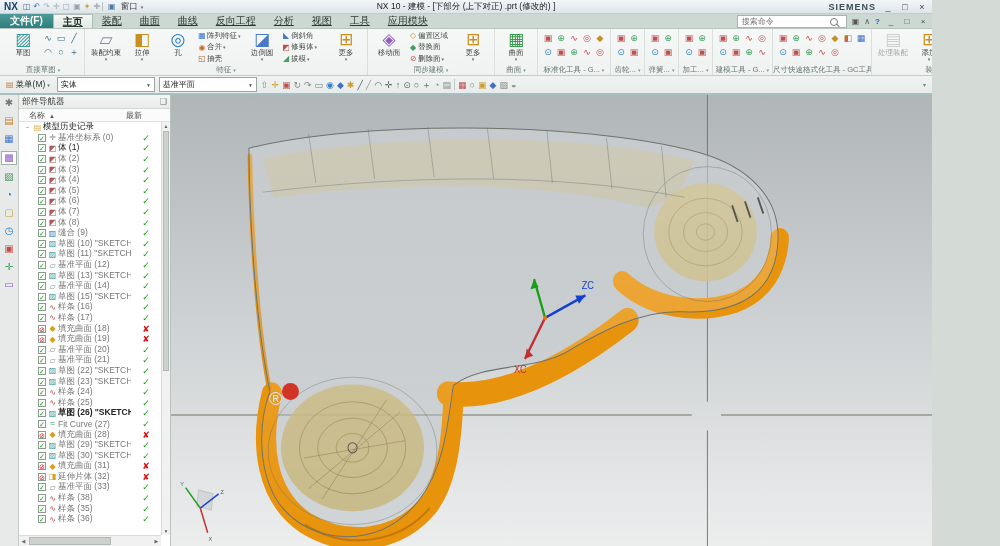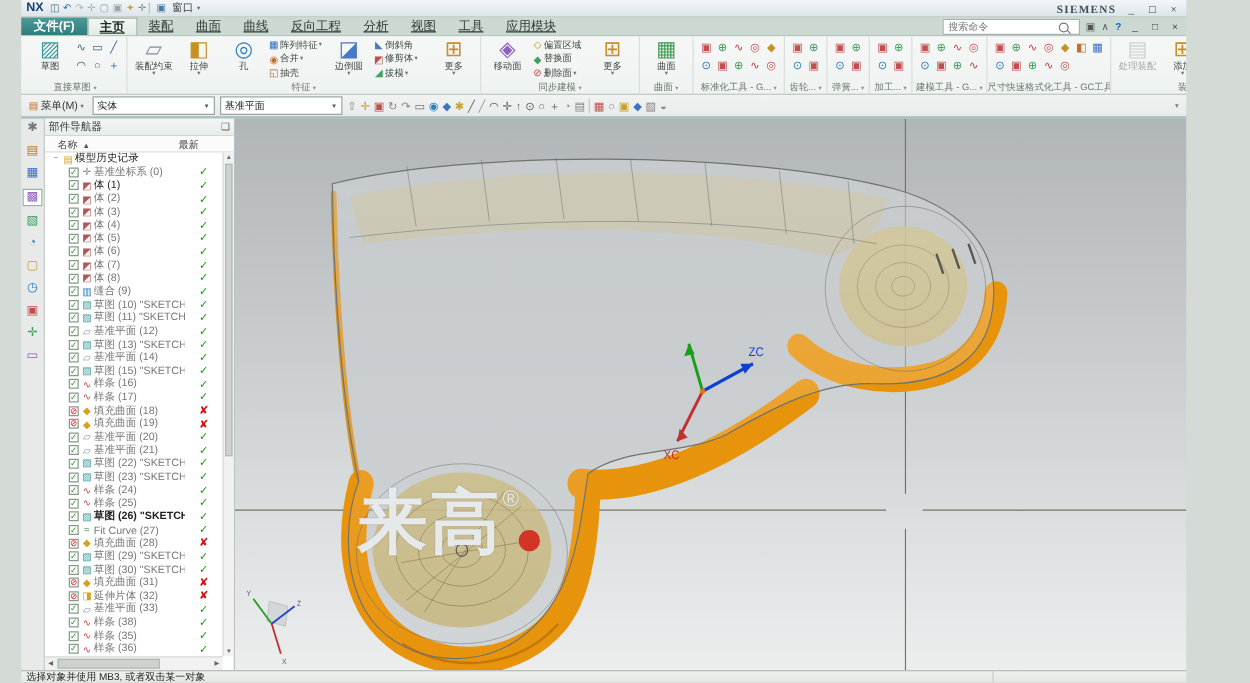--- a/index.html
+++ b/index.html
@@ -1,26 +1,26 @@
 <!DOCTYPE html>
 <html><head>
 <meta charset="utf-8">
 <style>
   html,body{margin:0;padding:0;}
   body{width:1000px;height:546px;overflow:hidden;font-family:"Liberation Sans","DejaVu Sans",sans-serif;background:#d4dad6;-webkit-font-smoothing:antialiased;}
-  .app{width:932px;height:546px;display:flex;flex-direction:column;position:relative;padding-left:17px;}
+  .app{width:932px;height:546px;display:flex;flex-direction:column;position:relative;}
   
   .titlebar{height:14px;background:linear-gradient(#f2f6f8,#dde5ea);display:flex;align-items:center;font-size:9px;color:#333;border-bottom:1px solid #c2ccc9;box-sizing:border-box;padding:0 4px;}
   .nxlogo{font-weight:bold;color:#16406e;font-size:10px;margin-right:5px;letter-spacing:0;}
   .qa{display:flex;align-items:center;gap:3px;}
   .qa .qi{font-size:8px;line-height:10px;cursor:default;}
   .qa .sep{width:1px;height:9px;background:#b8c2c2;margin:0 2px;}
   .winmenu{font-size:8.5px;color:#444;margin-left:2px;}
   .tb-title{position:absolute;left:0;right:0;text-align:center;font-size:8.5px;color:#222;pointer-events:none;}
-  .tb-right{margin-left:auto;display:flex;align-items:center;gap:6px;z-index:2;font-family:Liberation Serif, serif;}
+  .tb-right{margin-left:auto;display:flex;align-items:center;gap:6px;z-index:2;}
   .brand{font-weight:bold;font-size:9px;letter-spacing:1px;color:#3d4f57;}
   .winbtns{display:flex;gap:5px;font-size:9px;color:#444;}
   .winbtns span{width:12px;text-align:center;}
   
   .tabrow{height:15px;background:#ccd9d2;display:flex;align-items:stretch;font-size:10px;color:#2c3a34;border-bottom:1px solid #b9c6c0;box-sizing:border-box;}
   .ftab{background:linear-gradient(#4d9a99,#2f7d7c);color:#fff;padding:0 10px;display:flex;align-items:center;font-weight:bold;}
   .tab{padding:0 9px;display:flex;align-items:center;cursor:default;}
   .tab.active{background:linear-gradient(#f4f7f5,#e2ebe6);border:1px solid #aebcb6;border-bottom:none;color:#1c2a24;font-weight:bold;}
   .tabspacer{flex:1;}
   .searchbox{display:flex;align-items:center;background:#fff;border:1px solid #a8b4b0;height:11px;margin-top:1px;width:104px;padding:0 2px;}
@@ -124,20 +124,21 @@
         <span class="qi" style="color: rgb(154, 164, 172);">▣</span>
         <span class="qi" style="color: rgb(200, 160, 48);">✦</span>
         <span class="qi" style="color: rgb(136, 136, 136);">✛</span>
       </span>
     <span class="qa">
         <span class="sep"></span>
       <span class="qi" style="color:#4a7aa8;">▣</span>
       <span class="winmenu">窗口</span>
       <span class="qi" style="font-size:5px;color:#666;">▾</span>
     </span>
+    <span class="tb-title">NX 10 - 建模 - [下部分 (上下对正) .prt  (修改的) ]</span>
     <span class="tb-right">
       <span class="brand">SIEMENS</span>
       <span class="winbtns">
         <span>_</span>
         <span>□</span>
         <span>×</span>
       </span>
     </span>
   </div>
 
@@ -805,24 +806,19 @@
           <polygon points="30,386 46,390 44,406 28,402" fill="#cfd2d4" fill-opacity="0.8" stroke="#aaa" stroke-width="0.5"></polygon>
           <line x1="32" y1="404" x2="16" y2="384" stroke="#20a020" stroke-width="1.6"></line>
           <line x1="32" y1="404" x2="52" y2="390" stroke="#2040d0" stroke-width="1.6"></line>
           <line x1="32" y1="404" x2="40" y2="428" stroke="#c03030" stroke-width="1.6"></line>
           <text x="10" y="382" font-size="6" fill="#557">Y</text>
           <text x="54" y="390" font-size="6" fill="#557">Z</text>
           <text x="41" y="436" font-size="6" fill="#557">X</text>
         </g>
       </svg>
       <div class="watermark">
-        <span class="wm-left">来高</span>
         <span class="wm-reg">®</span>
         <span class="wm-dot"></span>
       </div>
     </div>
   </div>
 
-  <div class="statusbar">
-    <span>选择对象并使用 MB3, 或者双击某一对象</span>
-    <span class="sb-right"></span>
-  </div>
 </div>
 
 </body></html>

